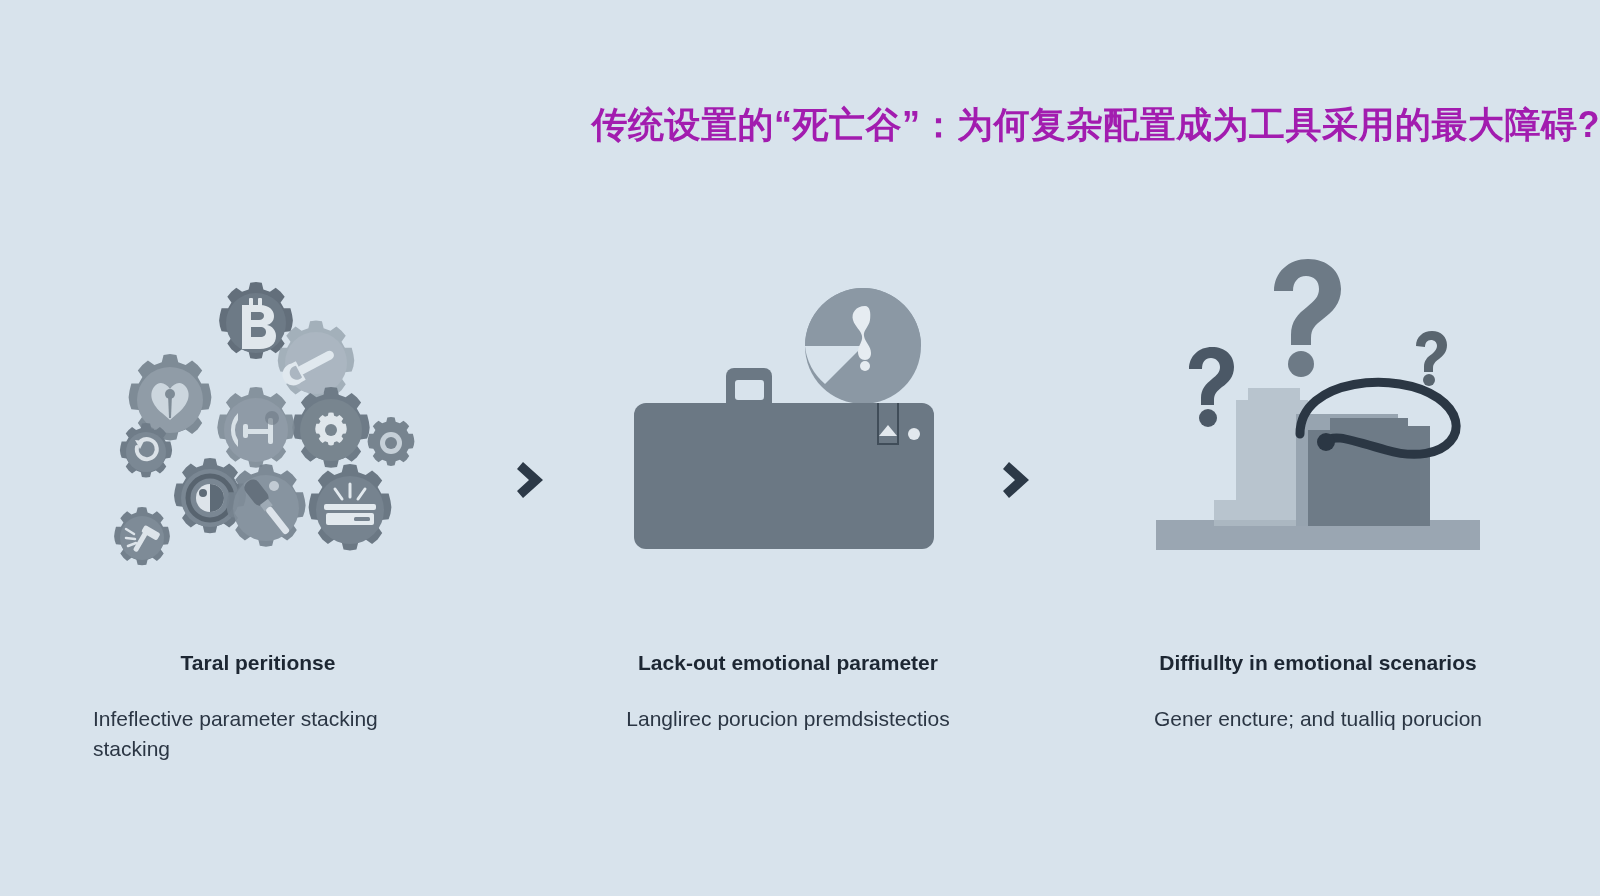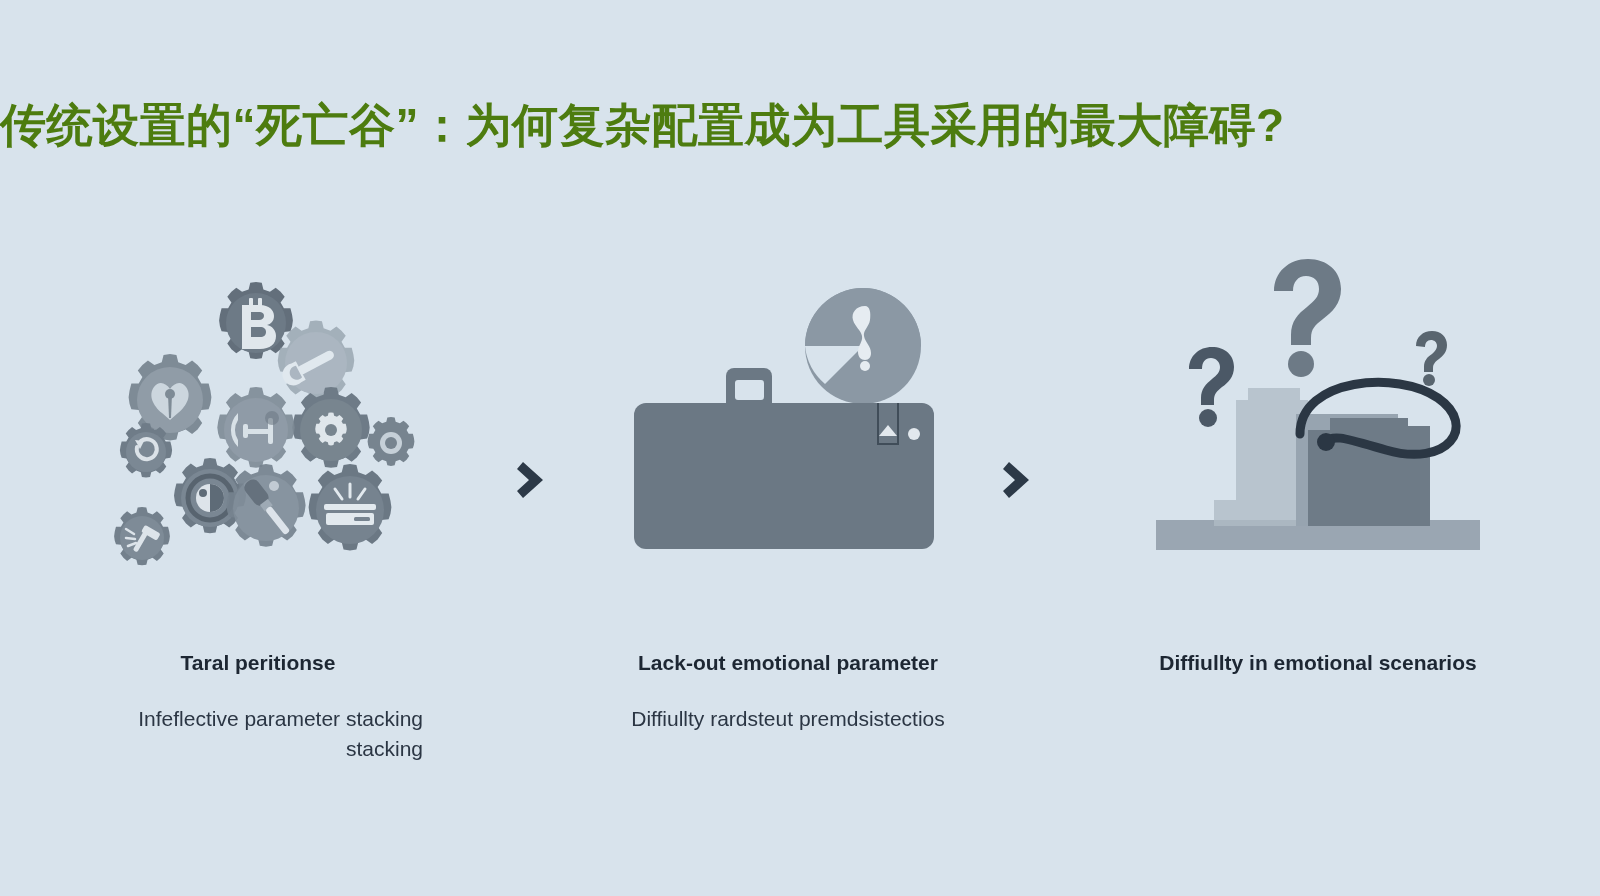--- a/index.html
+++ b/index.html
@@ -16,26 +16,26 @@
     color: #1e2a38;
     position: relative;
   }
 
   
   .title {
     position: absolute;
     top: 96px;
     left: 0;
     width: 1600px;
-    text-align: left;
-    font-size: 46px;
+    text-align: right;
+    font-size: 36px;
     line-height: 58px;
     font-weight: 700;
     letter-spacing: 0.5px;
-    color: #4d7c0f;
+    color: #a21caf;
     white-space: nowrap;
   }
 
   
   .columns {
     position: absolute;
     top: 248px;
     left: 58px;
     width: 1460px;
     display: flex;
@@ -67,21 +67,21 @@
     text-align: center;
     color: #1d2733;
     white-space: nowrap;
   }
 
   .caption-body {
     margin-top: 28px;
     font-size: 21px;
     font-weight: 400;
     line-height: 30px;
-    text-align: right;
+    text-align: left;
     color: #2b3644;
     max-width: 330px;
   }
 
   
   .chev {
     position: absolute;
     top: 458px;
     width: 40px;
     height: 44px;
@@ -283,21 +283,21 @@
         <rect x="16" y="155" width="300" height="146" rx="12" fill="#6b7884"></rect>
 
         <rect x="259" y="155" width="22" height="42" fill="#404d59"></rect>
         <rect x="261" y="155" width="18" height="40" fill="#6b7884"></rect>
         <path d="M261,188 l9,-11 l9,11 Z" fill="#e2e8ed"></path>
         <circle cx="296" cy="186" r="6" fill="#e2e8ed"></circle>
       </svg>
     </div>
 
     <div class="caption-title">Lack-out emotional parameter</div>
-    <div class="caption-body">Diffiullty rardsteut premdsistectios</div>
+    <div class="caption-body">Langlirec porucion premdsistectios</div>
   </div>
 
   <div class="col">
     <div class="art">
       <svg viewBox="0 0 340 340" xmlns="http://www.w3.org/2000/svg">
 
         <g fill="#6d7a86">
           <path d="M126,43 c0,-19 15,-32 34,-32 c19,0 33,12 33,30
                    c0,15 -9,23 -18,30 c-8,6 -12,10 -12,19 l0,7 l-20,0 l0,-10
                    c0,-14 7,-21 16,-28 c7,-6 12,-10 12,-18 c0,-8 -5,-13 -13,-13
@@ -337,20 +337,21 @@
           <rect x="250" y="178" width="32" height="12"></rect>
         </g>
 
         <path d="M152,186 C152,130 250,122 290,150 C330,178 300,220 238,202
                  C196,190 186,186 176,194" fill="none" stroke="#2b3744" stroke-width="9" stroke-linecap="round"></path>
         <circle cx="178" cy="194" r="9" fill="#2b3744"></circle>
       </svg>
     </div>
 
     <div class="caption-title">Diffiullty in emotional scenarios</div>
+    <div class="caption-body">Gener encture; and tualliq porucion</div>
   </div>
 </div>
 
 <div class="chev chev-1">
   <svg viewBox="0 0 40 44" xmlns="http://www.w3.org/2000/svg">
     <path d="M11,4 L31,22 L11,40 L5,33 L17,22 L5,11 Z" fill="#2c3947"></path>
   </svg>
 </div>
 <div class="chev chev-2">
   <svg viewBox="0 0 40 44" xmlns="http://www.w3.org/2000/svg">

